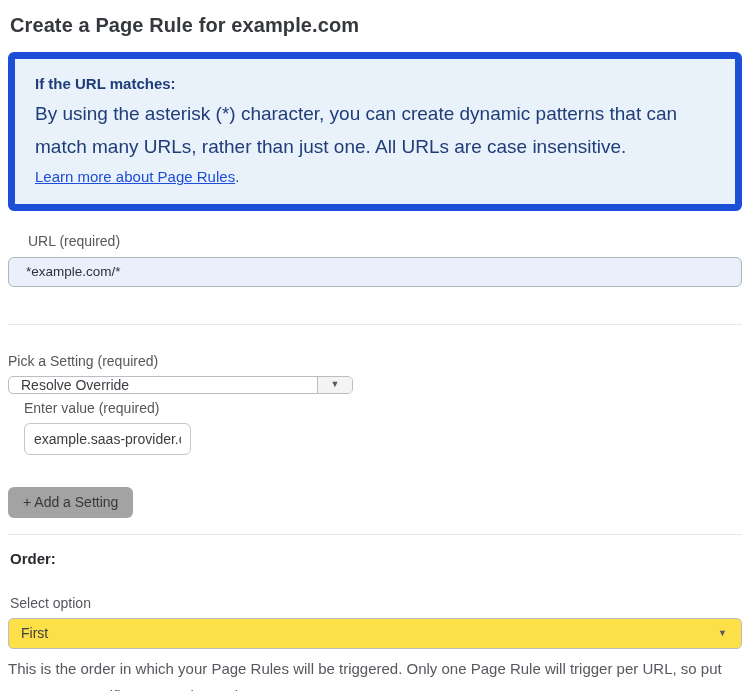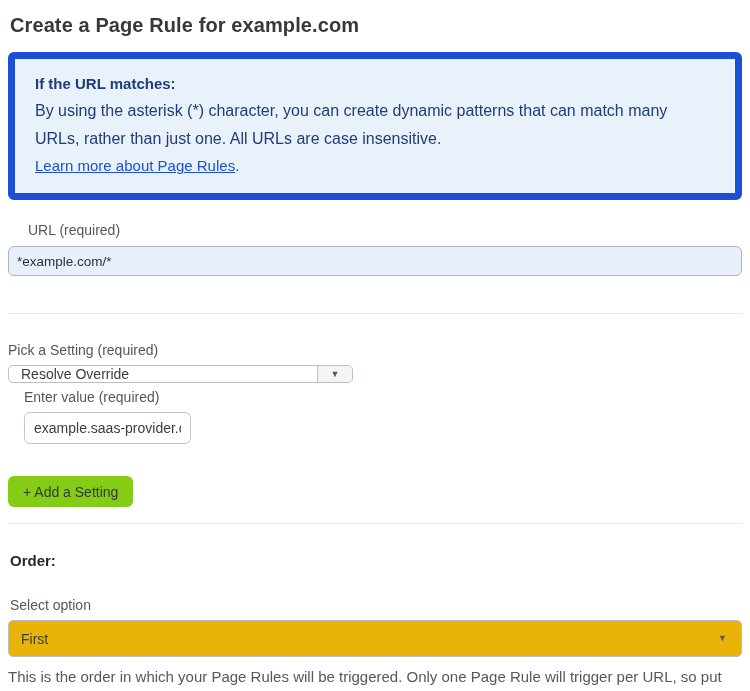--- a/index.html
+++ b/index.html
@@ -29,21 +29,21 @@
     border-radius: 6px;
     padding: 12px 20px 13px 20px;
     color: #1f3d77;
   }
   .info-box .info-heading {
     font-weight: bold;
     font-size: 15px;
     line-height: 1.7;
   }
   .info-box .info-body {
-    font-size: 16px;
+    font-size: 19px;
     line-height: 1.78;
   }
   .info-box .info-link-line { font-size: 15px; line-height: 1.78; }
   .info-link {
     color: #1d4ed8;
     text-decoration: underline;
     cursor: pointer;
   }
   .info-link-suffix { color: #1f3d77; }
 
@@ -57,21 +57,21 @@
   
   .url-label { margin-top: 23px; margin-left: 20px; }
   .url-input {
     display: block;
     margin-top: 9px;
     width: 734px;
     height: 30px;
     background: #e9f0fc;
     border: 1px solid #b0b5bc;
     border-radius: 6px;
-    padding: 0 8px;
+    padding: 0 17px;
     font-family: "Liberation Sans", sans-serif;
     font-size: 13.5px;
     color: #2e3136;
     outline: none;
   }
 
   .divider {
     border: none;
     border-top: 1px solid #e9e9e9;
     height: 0;
@@ -79,21 +79,21 @@
   .divider-1 { margin-top: 37px; }
   .divider-2 { margin-top: 16px; }
 
   .section-heading {
     font-size: 15px;
     font-weight: bold;
     color: #27292e;
     margin-left: 2px;
   }
   .settings-heading { margin-top: 15px; }
-  .order-heading { margin-top: 28px; }
+  .order-heading { margin-top: 15px; }
 
   
   .settings-row {
     display: flex;
     align-items: flex-start;
     margin-top: 29px;
     flex-direction: column;
   }
   .settings-col-left { width: 345px; }
   .settings-col-right { margin-left: 16px; margin-top: 7px; }
@@ -152,34 +152,34 @@
     justify-content: center;
     border: none;
     border-radius: 6px;
     font-family: "Liberation Sans", sans-serif;
     font-size: 14px;
     cursor: pointer;
     height: 32px;
     padding: 0 16px;
   }
   .btn-gray {
-    background: #84cc16;
+    background: #a3a3a3;
     color: #35383d;
   }
   .add-setting-btn { margin-top: 32px; margin-left: 0; height: 31px; padding: 0 15px; }
 
   
   .order-select-label { margin-top: 29px; margin-left: 2px; }
   .order-select {
     margin-top: 8px;
     width: 734px;
-    height: 37px;
+    height: 31px;
     border: 1px solid #b9bec5;
     border-radius: 5px;
-    background: #eab308;
+    background: #fde047;
     display: flex;
     align-items: center;
     cursor: pointer;
   }
   .order-select .select-text {
     flex: 1;
     padding: 0 12px;
     font-size: 14px;
     color: #3a3d42;
   }

